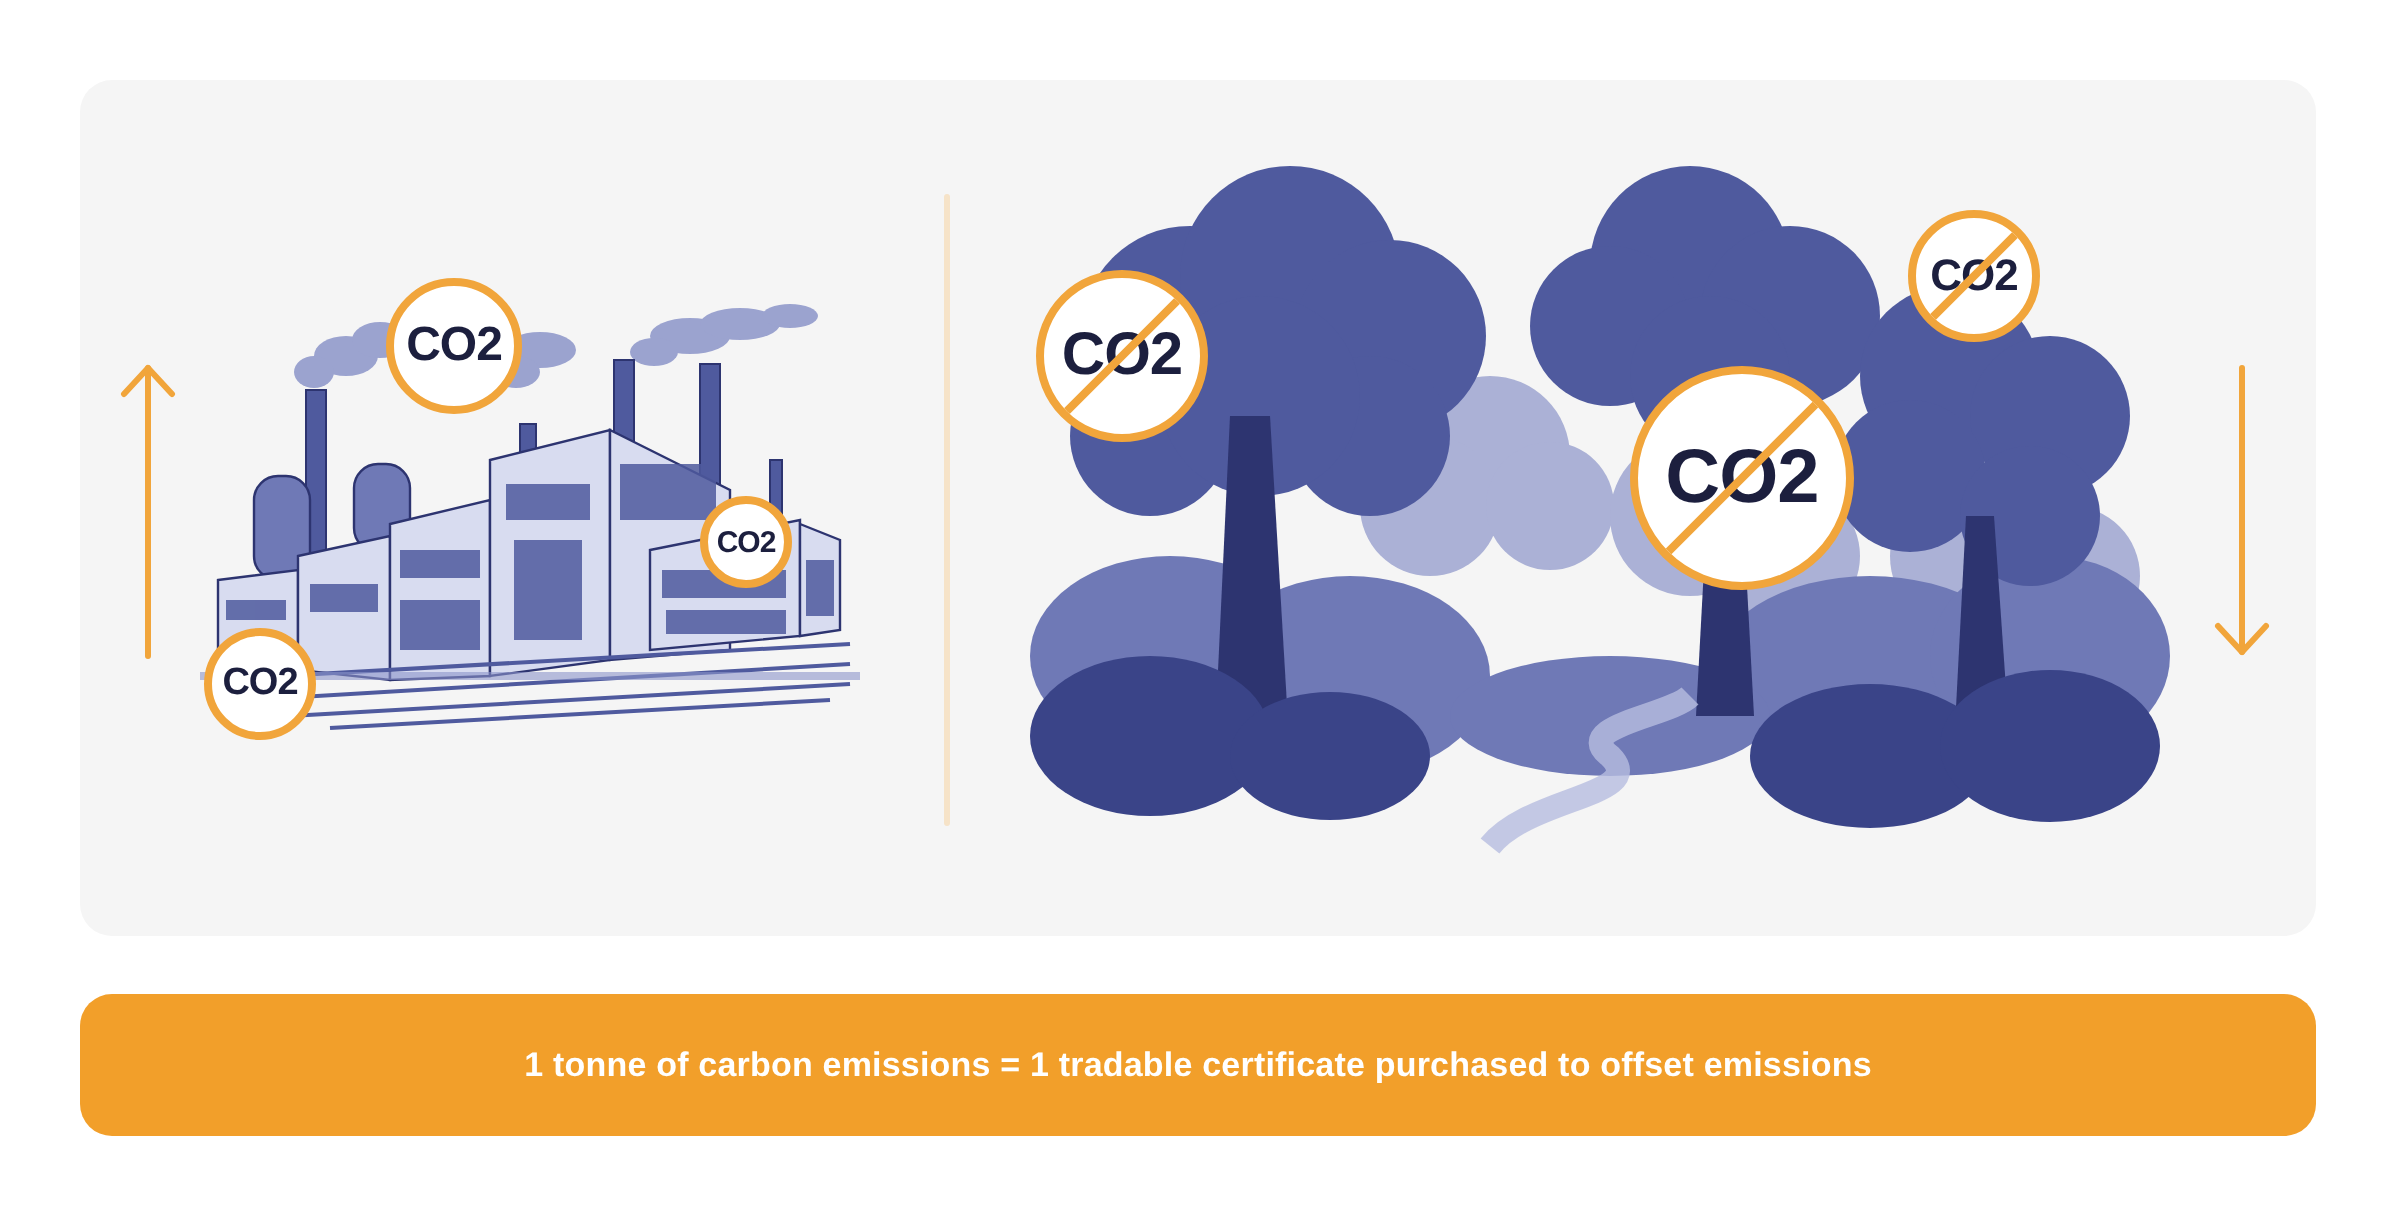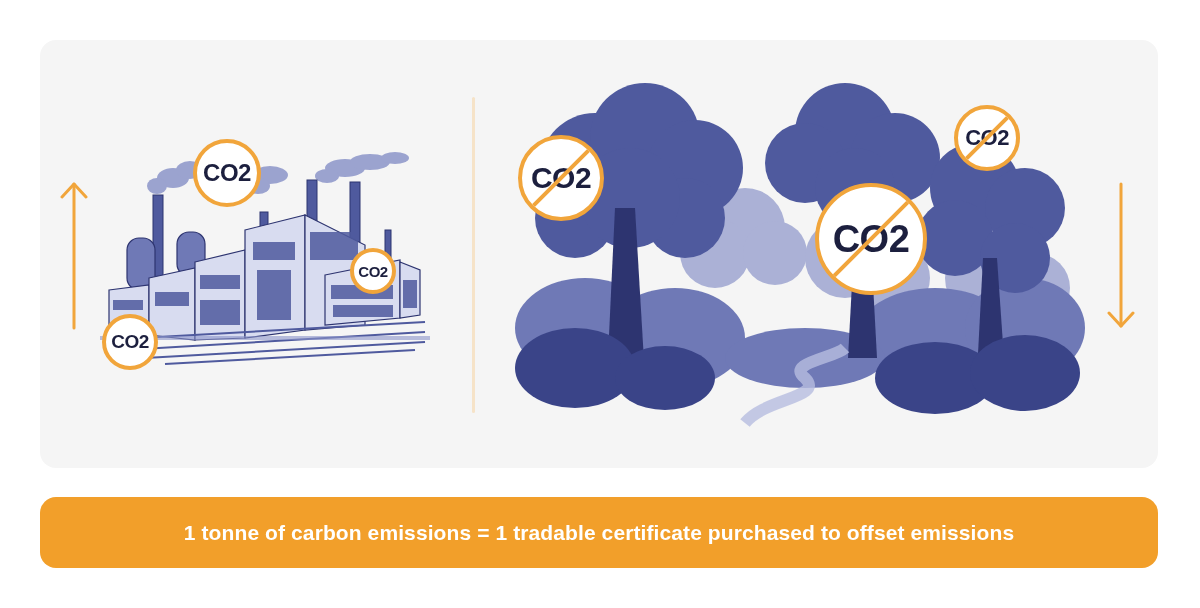--- a/index.html
+++ b/index.html
@@ -1,21 +1,21 @@
 <!DOCTYPE html>
 <html><head>
 <meta charset="utf-8">
 <style>
   html, body { margin:0; padding:0; background:#ffffff; }
   body { width:1200px; height:608px; position:relative; overflow:hidden; font-family:"Liberation Sans", sans-serif; }
   .panel { position:absolute; left:40px; top:40px; width:1118px; height:428px; background:#f5f5f5; border-radius:16px; }
   .divider { position:absolute; left:472px; top:97px; width:3px; height:316px; background:#f6e3c8; border-radius:2px; }
   .arrow { position:absolute; }
   .banner { position:absolute; left:40px; top:497px; width:1118px; height:71px; background:#f29f2a; border-radius:16px; display:flex; align-items:center; justify-content:center; }
-  .banner span { color:#ffffff; font-weight:bold; font-size:21px; letter-spacing:0.1px; }
+  .banner span { color:#ffffff; font-weight:bold; font-size:17px; letter-spacing:0.1px; }
   .scene { position:absolute; }
   .co2 { position:absolute; border-radius:50%; background:#ffffff; border:4px solid #f1a53b; box-sizing:border-box; display:flex; align-items:center; justify-content:center; color:#1c1f3e; font-weight:bold; overflow:hidden; }
   .co2 .txt { position:relative; z-index:1; letter-spacing:-0.5px; }
   .co2 .slash { position:absolute; left:50%; top:50%; width:140%; height:4px; background:#f1a53b; transform:translate(-50%,-50%) rotate(-45deg); z-index:2; }
 </style>
 </head>
 <body>
 
 <div class="panel"></div>
 

